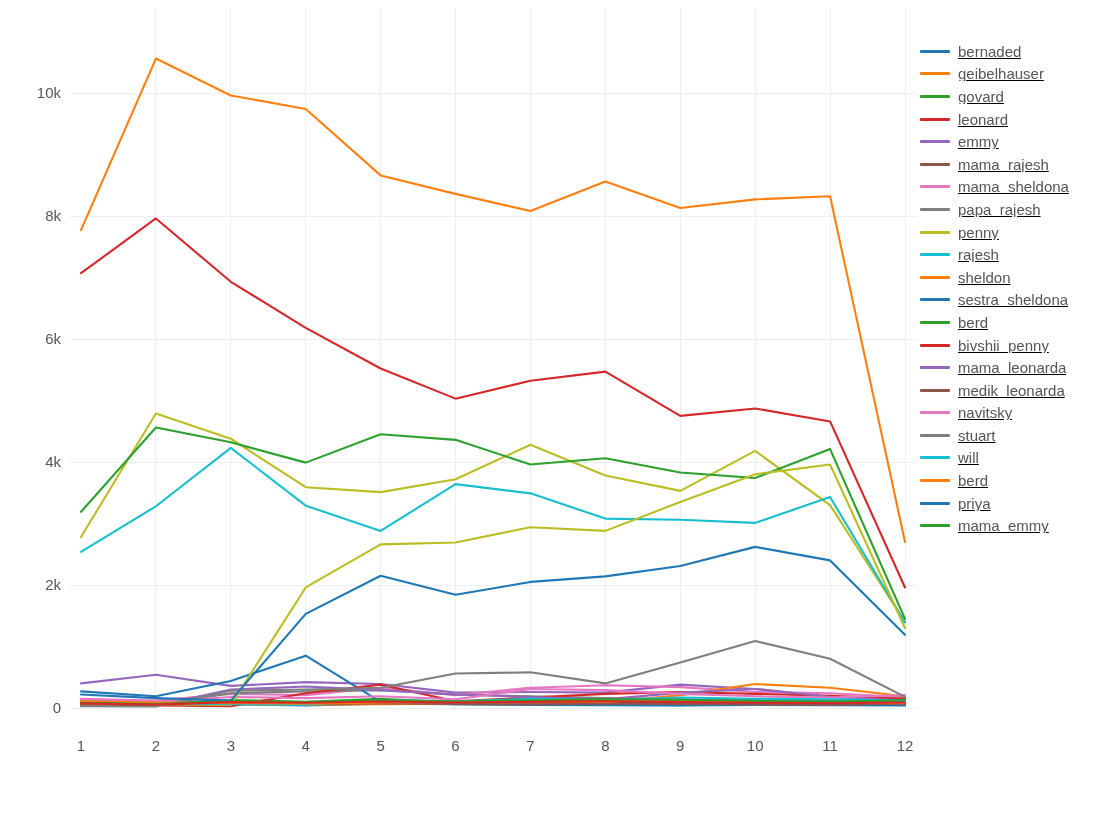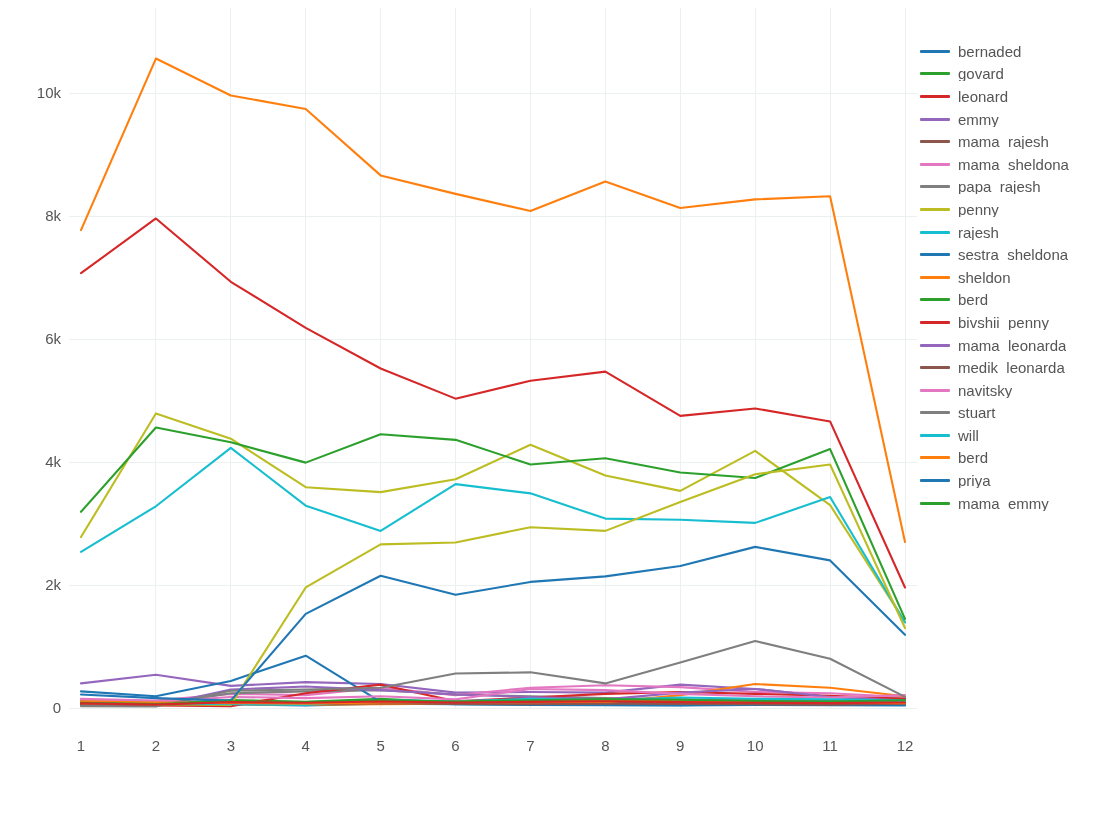--- a/index.html
+++ b/index.html
@@ -23,20 +23,21 @@
 
   .gridline{stroke:#EBF0F0;stroke-width:1;shape-rendering:crispEdges;}
   .zeroline{stroke:#EBF0F0;stroke-width:1;shape-rendering:crispEdges;}
 
   .series-path{fill:none;stroke-width:2.1;stroke-linejoin:round;stroke-linecap:round;}
 
   #legend{
     position:absolute;
     left:920px;top:40px;
     width:180px;
+    text-decoration:underline;
   }
   .legend-item{
     height:22.6px;
     display:flex;
     align-items:center;
     white-space:nowrap;
     overflow:hidden;
   }
   .legend-swatch{
     flex:0 0 auto;
@@ -127,20 +128,24 @@
         <text x="905" y="740" class="tick-label xtick">12</text>
       </g>
   </svg>
 
   <div id="legend">
       <div class="legend-item">
         <span class="legend-swatch" style="background: rgb(31, 119, 180);"></span>
         <span class="legend-label">bernaded</span>
       </div>
       <div class="legend-item">
+        <span class="legend-swatch" style="background: rgb(255, 127, 14);"></span>
+        <span class="legend-label">geibelhauser</span>
+      </div>
+      <div class="legend-item">
         <span class="legend-swatch" style="background: rgb(44, 160, 44);"></span>
         <span class="legend-label">govard</span>
       </div>
       <div class="legend-item">
         <span class="legend-swatch" style="background: rgb(214, 39, 40);"></span>
         <span class="legend-label">leonard</span>
       </div>
       <div class="legend-item">
         <span class="legend-swatch" style="background: rgb(148, 103, 189);"></span>
         <span class="legend-label">emmy</span>
@@ -159,28 +164,28 @@
       </div>
       <div class="legend-item">
         <span class="legend-swatch" style="background: rgb(188, 189, 34);"></span>
         <span class="legend-label">penny</span>
       </div>
       <div class="legend-item">
         <span class="legend-swatch" style="background: rgb(23, 190, 207);"></span>
         <span class="legend-label">rajesh</span>
       </div>
       <div class="legend-item">
+        <span class="legend-swatch" style="background: rgb(255, 127, 14);"></span>
+        <span class="legend-label">sheldon</span>
+      </div>
+      <div class="legend-item">
         <span class="legend-swatch" style="background: rgb(31, 119, 180);"></span>
         <span class="legend-label">sestra_sheldona</span>
       </div>
       <div class="legend-item">
-        <span class="legend-swatch" style="background: rgb(255, 127, 14);"></span>
-        <span class="legend-label">sheldon</span>
-      </div>
-      <div class="legend-item">
         <span class="legend-swatch" style="background: rgb(44, 160, 44);"></span>
         <span class="legend-label">berd</span>
       </div>
       <div class="legend-item">
         <span class="legend-swatch" style="background: rgb(214, 39, 40);"></span>
         <span class="legend-label">bivshii_penny</span>
       </div>
       <div class="legend-item">
         <span class="legend-swatch" style="background: rgb(148, 103, 189);"></span>
         <span class="legend-label">mama_leonarda</span>

